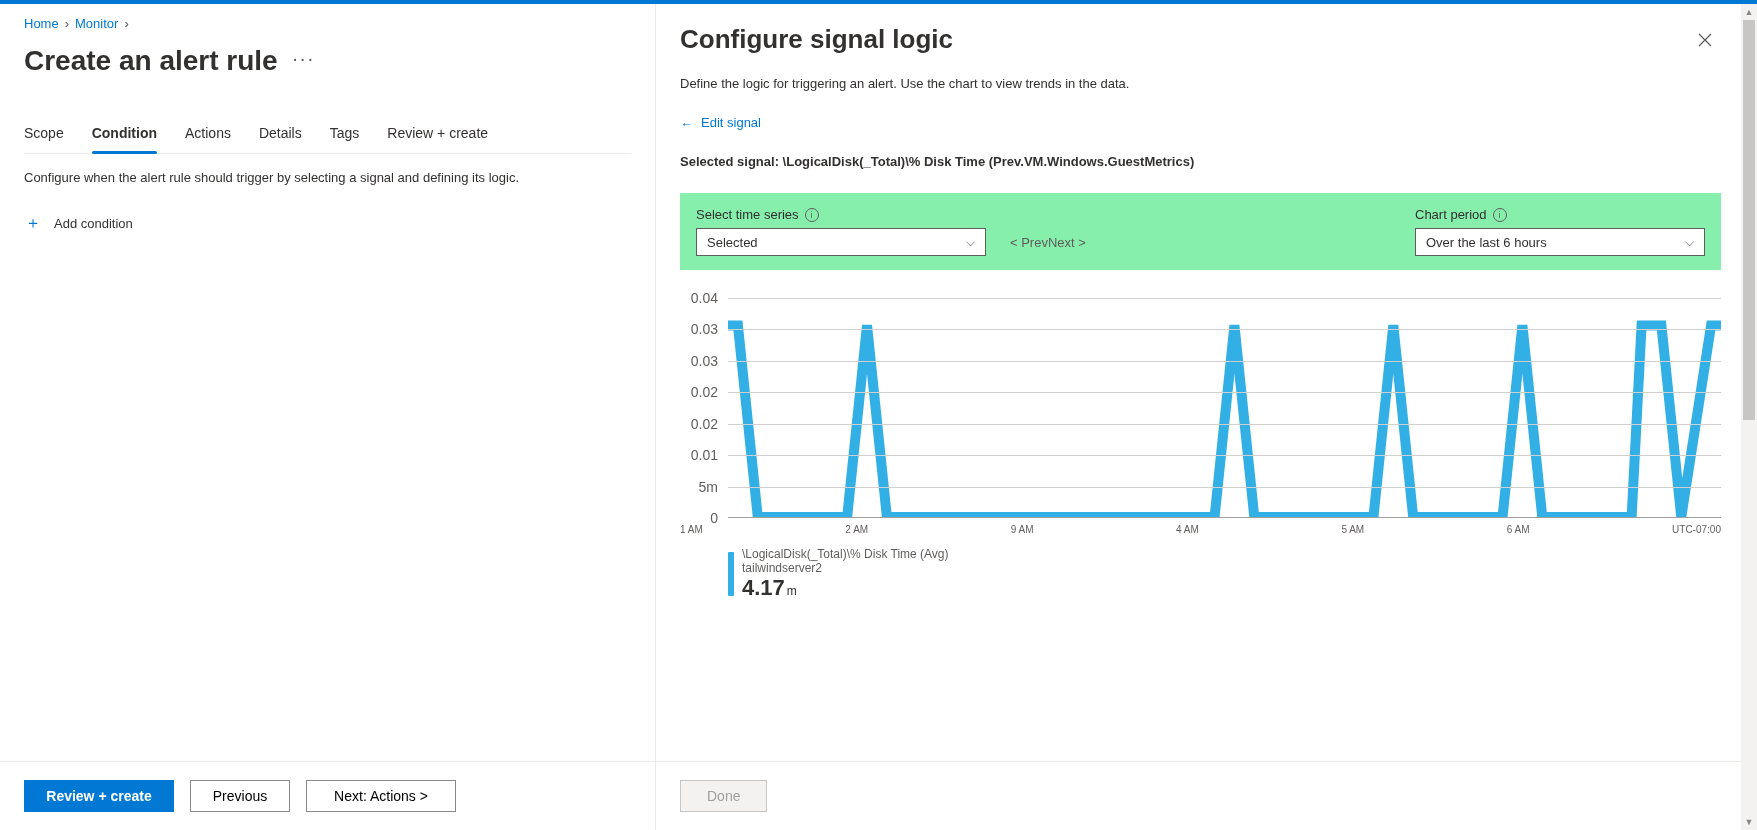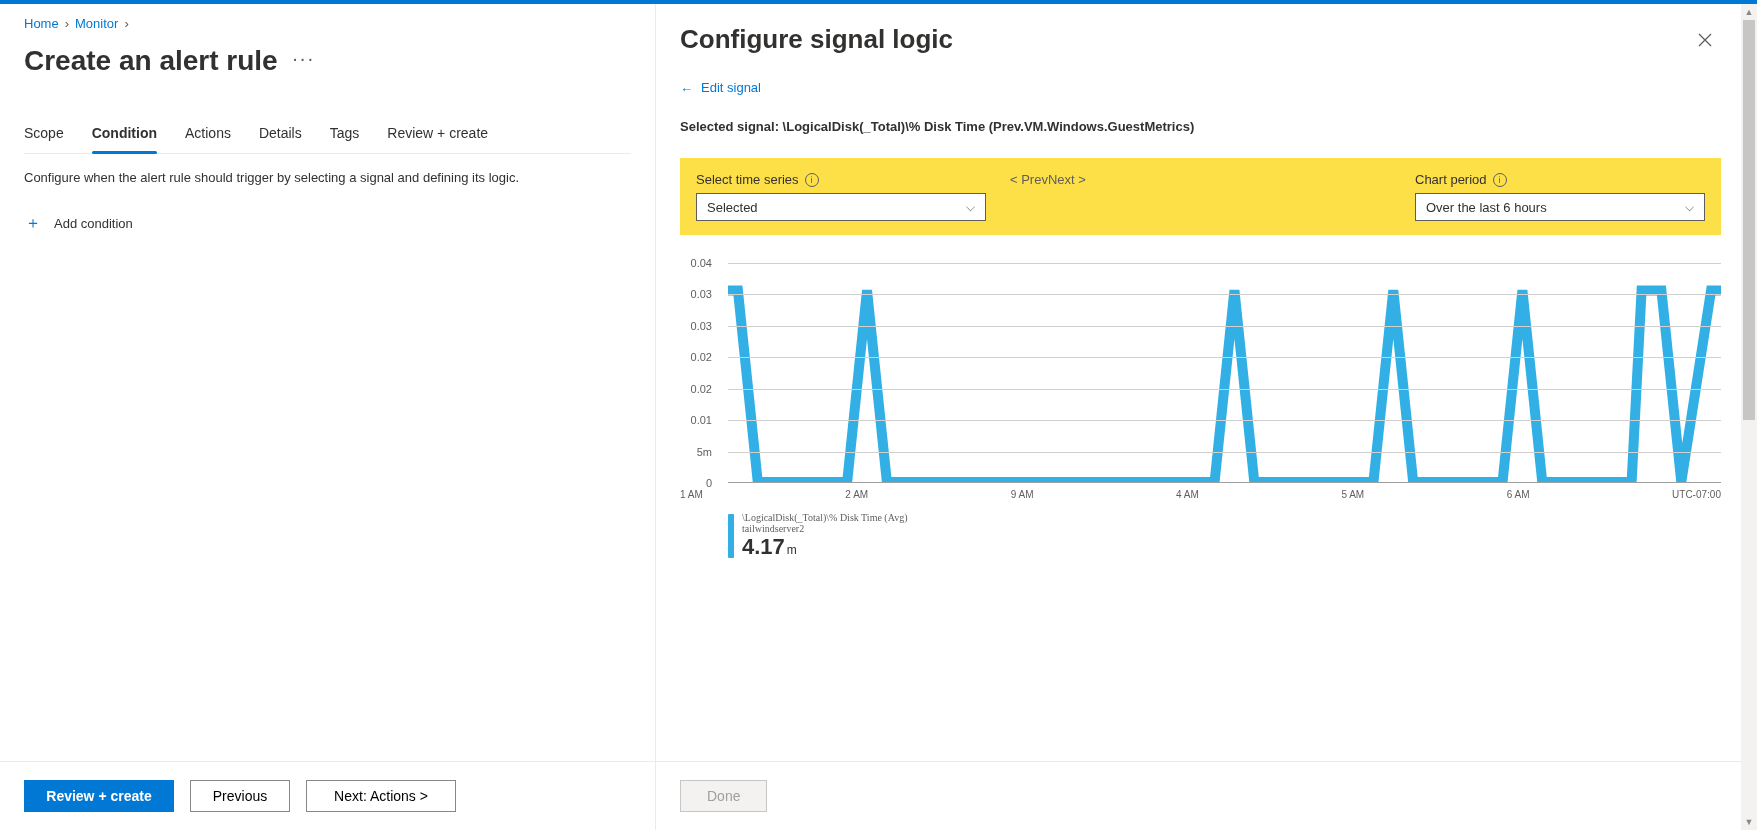--- a/index.html
+++ b/index.html
@@ -31,42 +31,42 @@
   .right-content { padding: 20px 36px 0 24px; }
   .panel-title-row { display: flex; align-items: flex-start; justify-content: space-between; }
   .panel-title { font-size: 26px; font-weight: 600; }
   .close-x { width: 32px; height: 32px; display: flex; align-items: center; justify-content: center; color: #605e5c; cursor: pointer; font-size: 16px; }
   .panel-desc { margin-top: 20px; font-size: 13px; color: #323130; }
   .edit-signal { margin-top: 24px; display: inline-flex; align-items: center; gap: 8px; color: #0078d4; cursor: pointer; font-size: 13px; }
   .selected-signal { margin-top: 24px; font-size: 13px; }
   .selected-signal .label { font-weight: 600; }
   .selected-signal .val { font-weight: 600; }
 
-  .ts-bar { margin-top: 24px; background: #fde047; padding: 14px 16px; display: flex; align-items: flex-start; gap: 24px; }
+  .ts-bar { margin-top: 24px; background: #86efac; padding: 14px 16px; display: flex; align-items: flex-end; gap: 24px; }
   .ts-group { display: flex; flex-direction: column; gap: 6px; }
   .ts-label { font-size: 13px; color: #323130; display: flex; align-items: center; gap: 6px; }
   .info-icon { width: 14px; height: 14px; border: 1px solid #605e5c; border-radius: 50%; display: inline-flex; align-items: center; justify-content: center; font-size: 9px; color: #605e5c; cursor: default; }
   .select { background: #fff; border: 1px solid #605e5c; height: 28px; min-width: 290px; padding: 0 10px; display: flex; align-items: center; justify-content: space-between; font-size: 13px; cursor: pointer; }
   .select .chev { font-size: 12px; color: #605e5c; }
   .ts-nav { display: flex; align-items: center; font-size: 13px; color: #605e5c; padding-bottom: 6px; }
   .ts-nav span { cursor: pointer; }
   .ts-spacer { flex: 1; }
 
   .chart-wrap { position: relative; margin-top: 28px; }
   .chart-area { display: flex; align-items: stretch; height: 220px; }
   .yaxis { width: 48px; position: relative; }
-  .ytick { position: absolute; right: 16px; font-size: 11px; color: #605e5c; transform: translateY(-50%); }
+  .ytick { position: absolute; right: 10px; font-size: 14px; color: #605e5c; transform: translateY(-50%); }
   .plot-box { flex: 1; position: relative; border-bottom: 1px solid #a19f9d; }
   .grid-line { position: absolute; left: 0; right: 0; height: 1px; background: #d2d0ce; }
   .plot-svg { position: absolute; inset: 0; width: 100%; height: 100%; }
   .xaxis { display: flex; font-size: 10px; color: #605e5c; margin-top: 6px; justify-content: space-between; padding-right: 0; }
   .xtz { font-size: 10px; color: #605e5c; white-space: nowrap; }
   .legend { margin-top: 12px; margin-left: 48px; display: flex; align-items: center; gap: 8px; }
   .legend-bar { width: 6px; height: 44px; background: #32b0e6; border-radius: 1px; }
-  .legend-text .l1 { font-size: 10px; color: #605e5c; font-family: Liberation Serif, serif; }
+  .legend-text .l1 { font-size: 12px; color: #605e5c; }
   .legend-value { font-size: 22px; font-weight: 600; }
   .legend-value .unit { font-size: 12px; font-weight: 400; margin-left: 2px; }
 
   .right-footer { position: absolute; bottom: 0; left: 0; right: 0; padding: 18px 24px; border-top: 1px solid #edebe9; }
   .btn-disabled { background: #f3f2f1; border: 1px solid #c8c6c4; color: #a19f9d; cursor: default; padding: 0 26px; height: 32px; display:inline-flex; align-items:center; }
 
   
   .scroll-gutter { position: absolute; top: 4px; bottom: 0; right: 0; width: 16px; background: #f3f2f1; }
   .scroll-thumb { position: absolute; top: 0; left: 2px; right: 2px; height: 400px; background: #c8c6c4; border-radius: 0; }
   .scroll-arrow { position: absolute; left: 0; right: 0; height: 16px; display: flex; align-items: center; justify-content: center; font-size: 9px; color: #8a8886; }
@@ -114,20 +114,21 @@
     <div class="right-pane">
       <div class="right-content">
         <div class="panel-title-row">
           <div class="panel-title">Configure signal logic</div>
           <div class="close-x">
             <svg width="14" height="14" viewBox="0 0 14 14">
                 <path d="M1 1 L13 13 M13 1 L1 13" stroke="#605e5c" stroke-width="1.3"></path>
               </svg>
           </div>
         </div>
+        <div class="panel-desc">Define the logic for triggering an alert. Use the chart to view trends in the data.</div>
         <div class="edit-signal">
           <span>←</span>
           <span>Edit signal</span>
         </div>
         <div class="selected-signal">
           <span class="label">Selected signal: </span><span class="val">\LogicalDisk(_Total)\% Disk Time (Prev.VM.Windows.GuestMetrics)</span>
         </div>
 
         <div class="ts-bar">
           <div class="ts-group">

